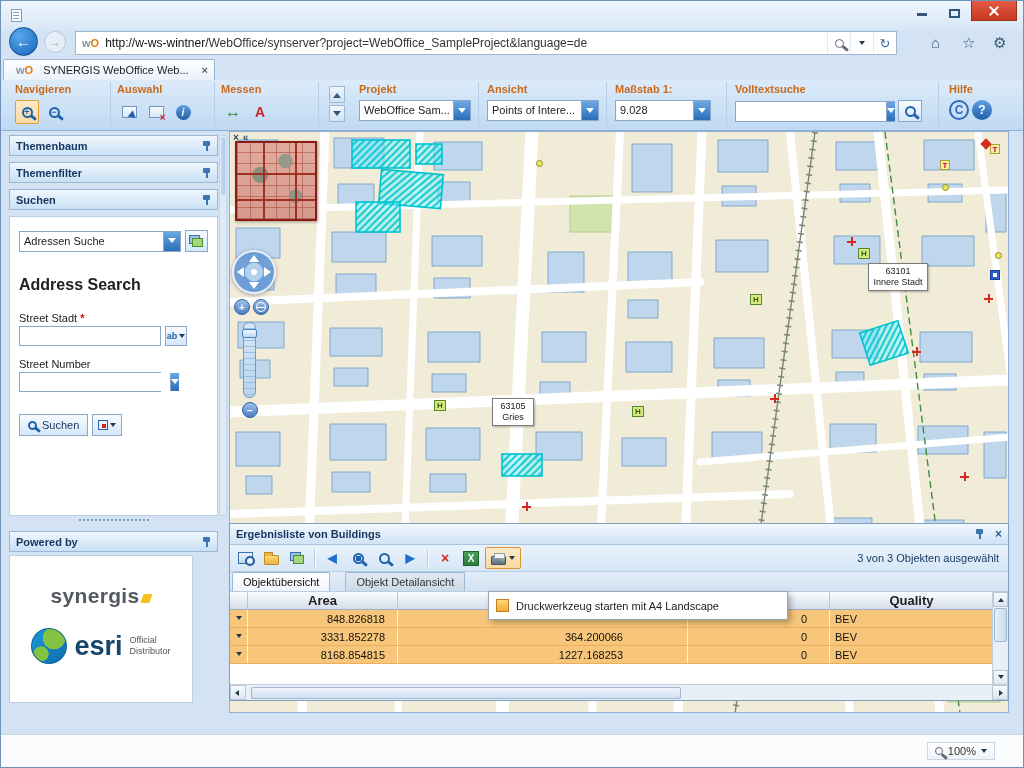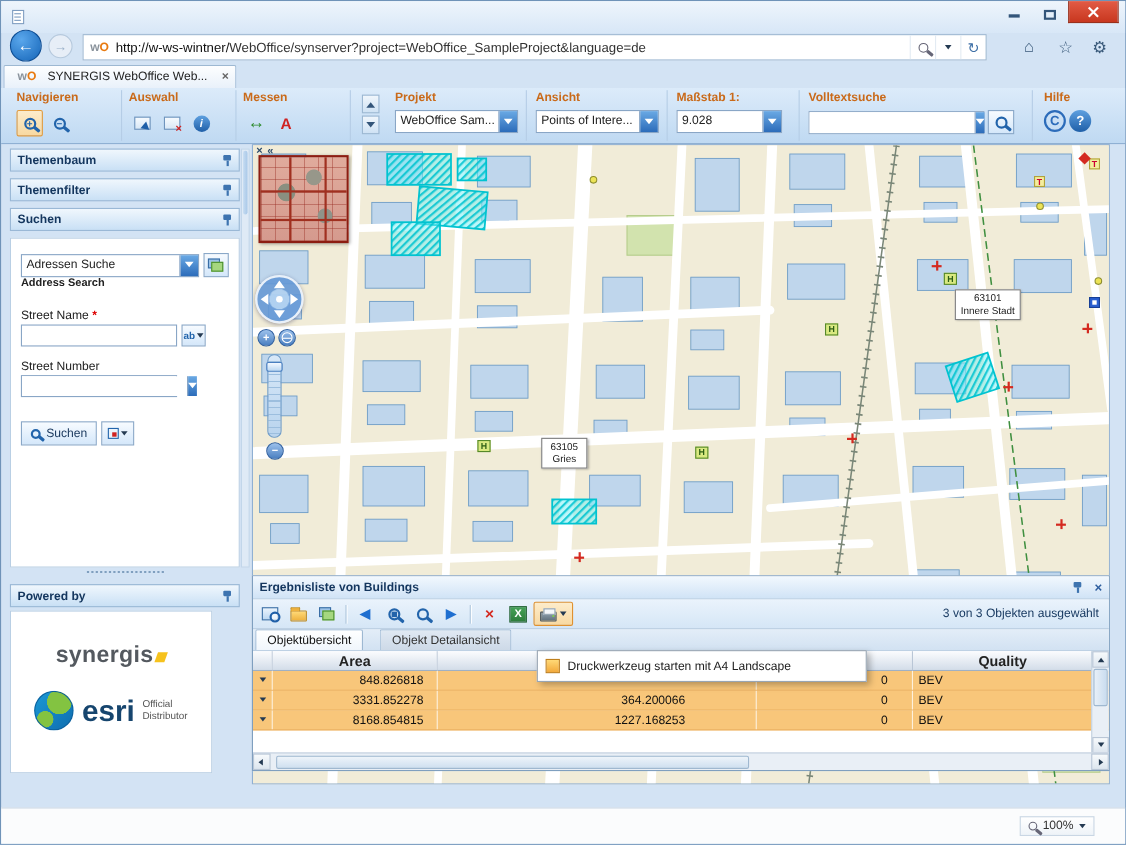--- a/index.html
+++ b/index.html
@@ -74,21 +74,21 @@
   .help-c{width:20px;height:20px;border-radius:50%;border:2px solid #2c6cba;color:#2c6cba;font-weight:bold;font-size:12px;display:flex;align-items:center;justify-content:center}
   .help-q{width:20px;height:20px;border-radius:50%;background:linear-gradient(#5ea0e0,#1f5fa8);color:#fff;font-weight:bold;font-size:12px;display:flex;align-items:center;justify-content:center}
 
   
   .phead{position:absolute;left:8px;width:209px;height:21px;background:linear-gradient(#f0f7fd,#c9e0f5);border:1px solid #9ab8d6;display:flex;align-items:center;padding:0 6px;font-size:11px;font-weight:bold;color:#14365e}
   .pin{width:11px;height:13px;position:absolute;right:5px;top:4px}
   .pin::before{content:"";position:absolute;left:2px;top:1px;width:7px;height:5px;background:#3e74b0;border-radius:1px}
   .pin::after{content:"";position:absolute;left:5px;top:6px;width:2px;height:5px;background:#3e74b0}
   .search-body{position:absolute;left:8px;top:215px;width:209px;height:300px;background:#fff;border:1px solid #b9cfe4;padding:13px 9px;font-size:11px;color:#222}
   .row{display:flex;align-items:center;gap:4px}
-  .addr-title{font-weight:bold;font-size:10px;}
+  .addr-title{font-weight:bold;font-size:16px;margin-top:24px}
   .fld-label{margin-top:18px;margin-bottom:2px}
   .req{color:#d00;font-weight:bold}
   .ab-ico{color:#2264ab;font-weight:bold;font-size:9px;line-height:1}
   .btn{display:inline-flex;align-items:center;gap:5px;height:22px;padding:0 8px;background:linear-gradient(#f7fbff,#d4e7fa);border:1px solid #8aa8c8;font-size:11px;color:#17365c}
   .selico{width:10px;height:10px;border:1px solid #2264ab;background:#eaf3fc;position:relative}
   .selico::after{content:"";position:absolute;right:1px;bottom:1px;width:4px;height:4px;background:#cf2222}
   .handle{position:absolute;left:8px;top:518px;width:209px;display:flex;justify-content:center}
   .handle i{width:70px;border-top:2px dotted #7f9fbf;height:0}
   .logos{position:absolute;left:8px;top:554px;width:184px;height:148px;background:#fff;border:1px solid #b9cfe4;text-align:center}
   .syn{margin-top:28px;font-size:21px;font-weight:bold;color:#54595f;letter-spacing:.3px}
@@ -382,21 +382,21 @@
         <span class="dd-text">Adressen Suche</span>
         <span class="dd-btn">
             <span class="tri dn wh"></span>
           </span>
       </div>
       <div class="sqbtn" style="width:24px">
           <span class="layers"></span>
         </div>
     </div>
     <div class="addr-title">Address Search</div>
-    <div class="fld-label"><span>Street Name</span> <span class="req">*</span></div>
+    <div class="fld-label"><span>Street Stadt</span> <span class="req">*</span></div>
     <div class="row">
       <input class="inputbox" style="width: 142px;">
       <div class="sqbtn" style="width:22px;height:20px">
           <span class="ab-ico">ab</span>
           <span class="tri sm dn"></span>
         </div>
     </div>
     <div class="fld-label" style="margin-top:12px">Street Number</div>
     <div class="row">
       <div class="dd" style="width:142px;height:20px">

